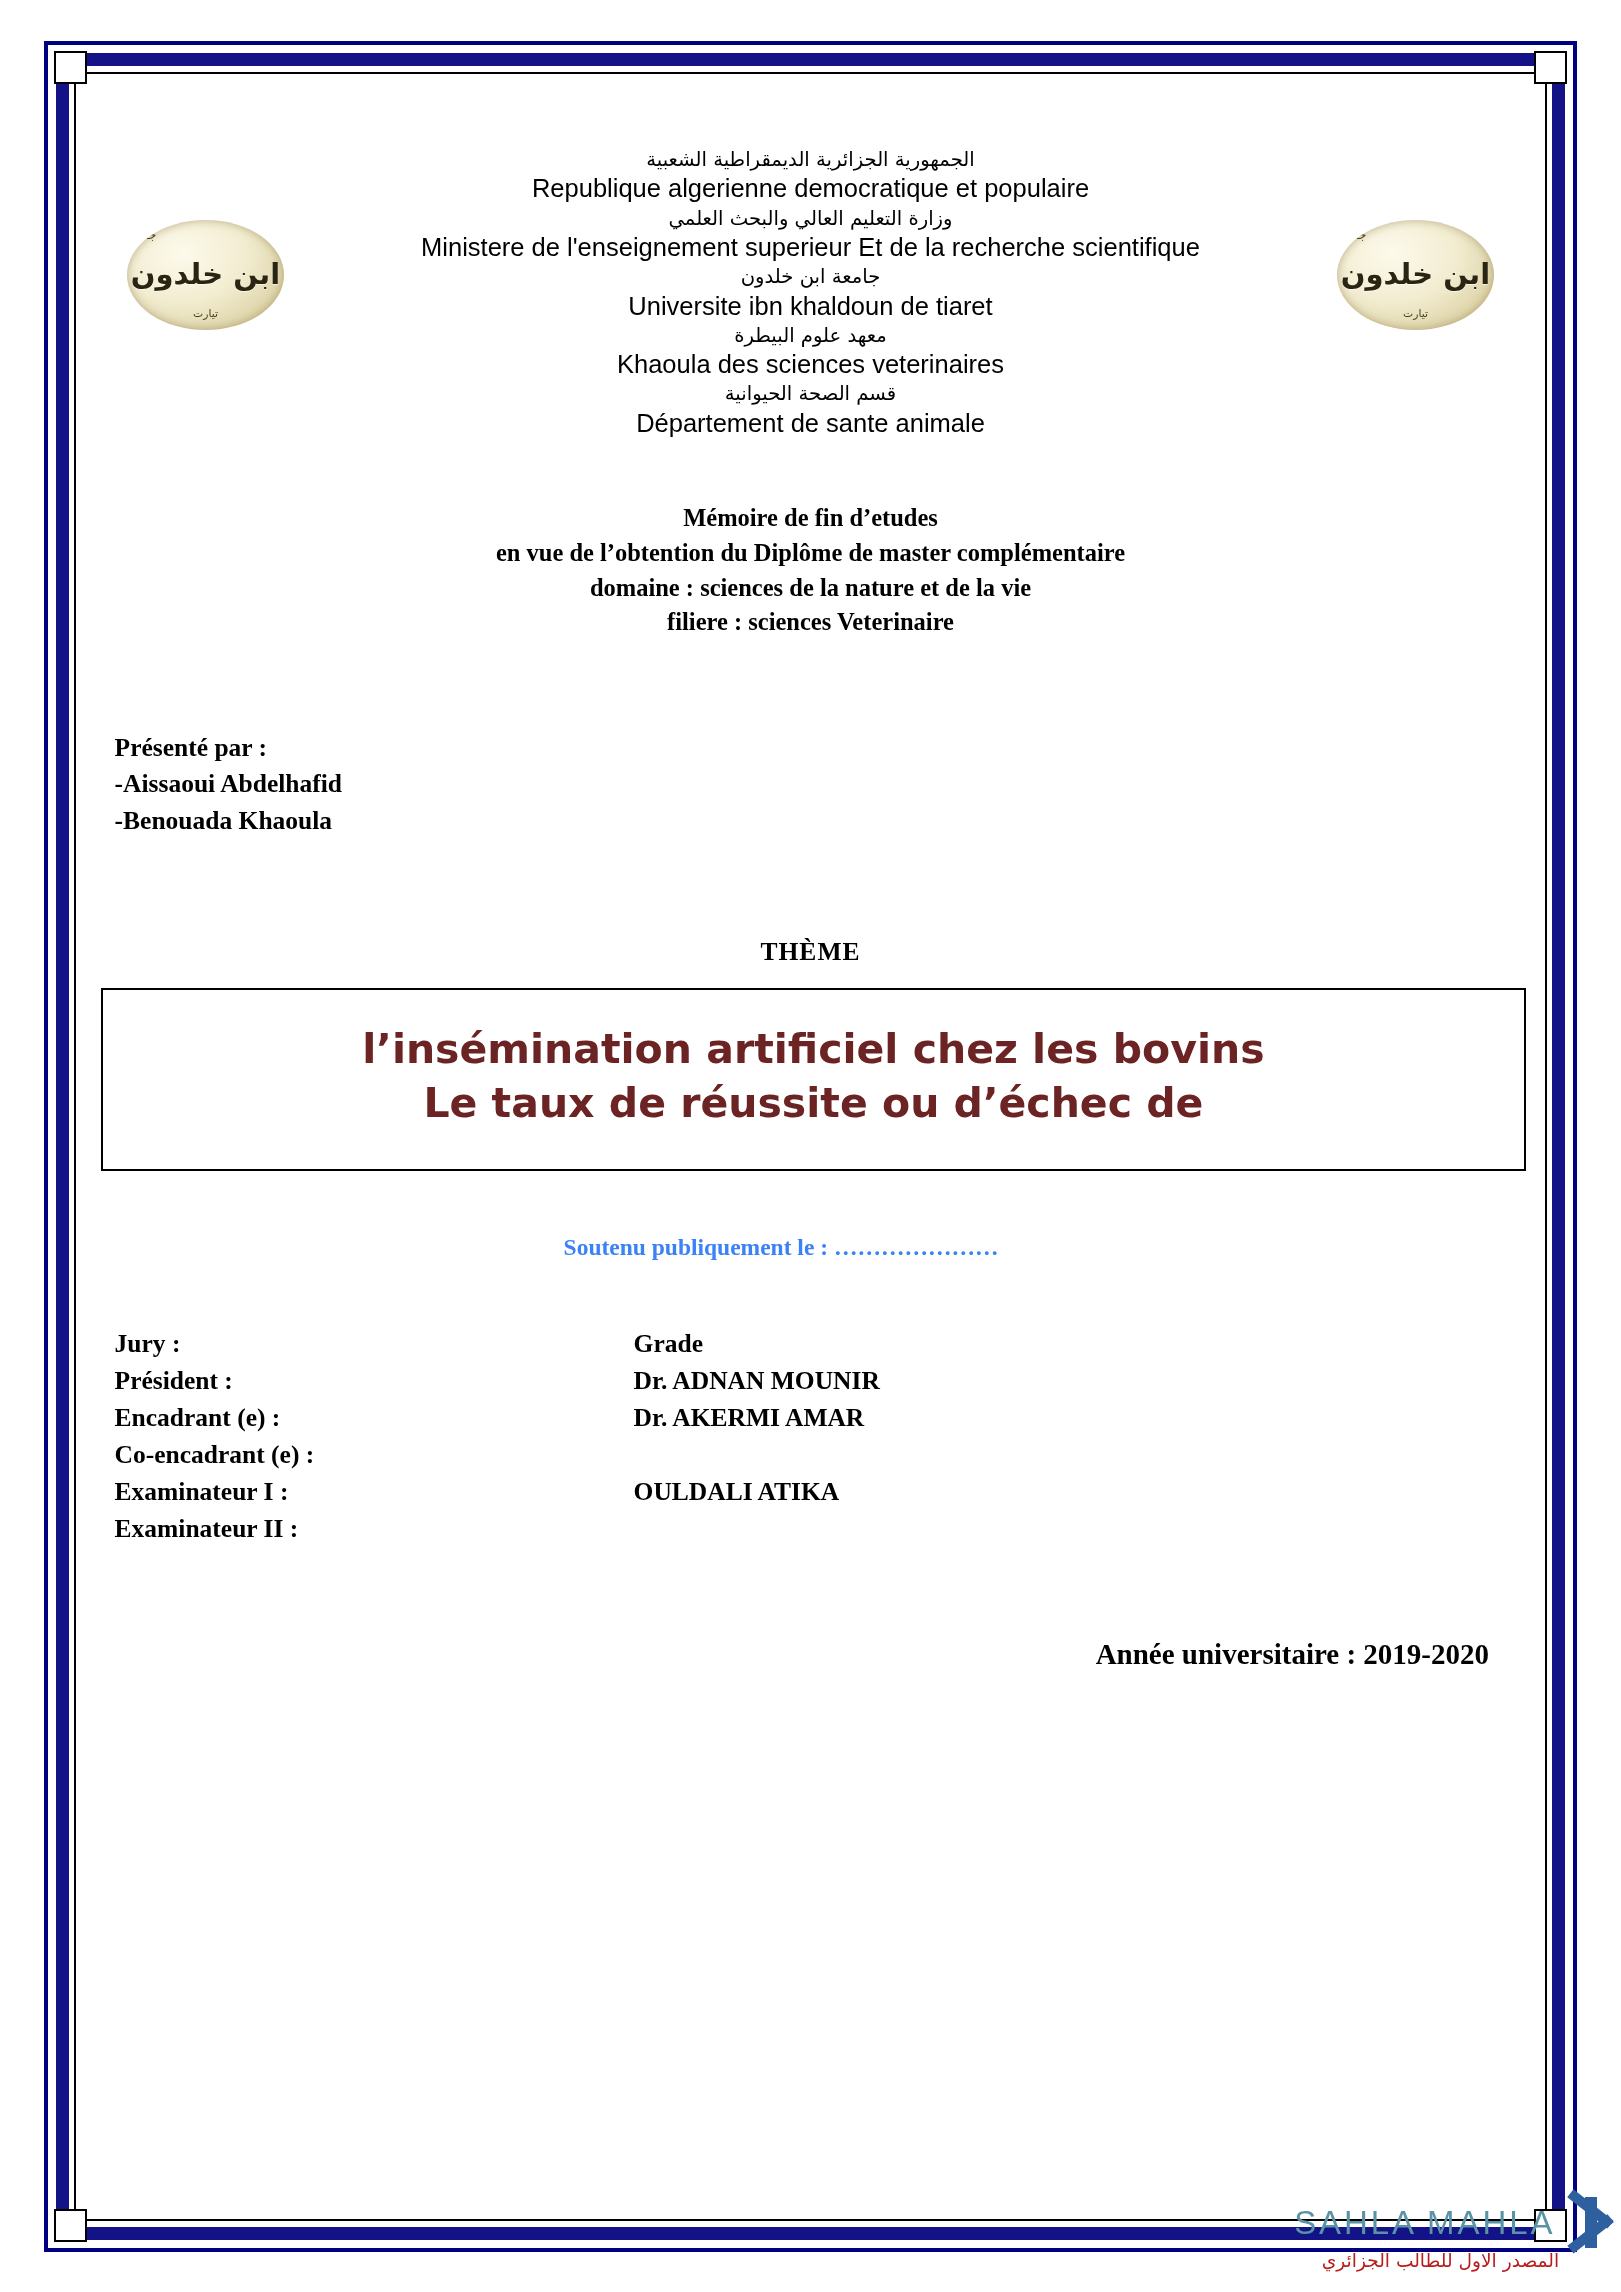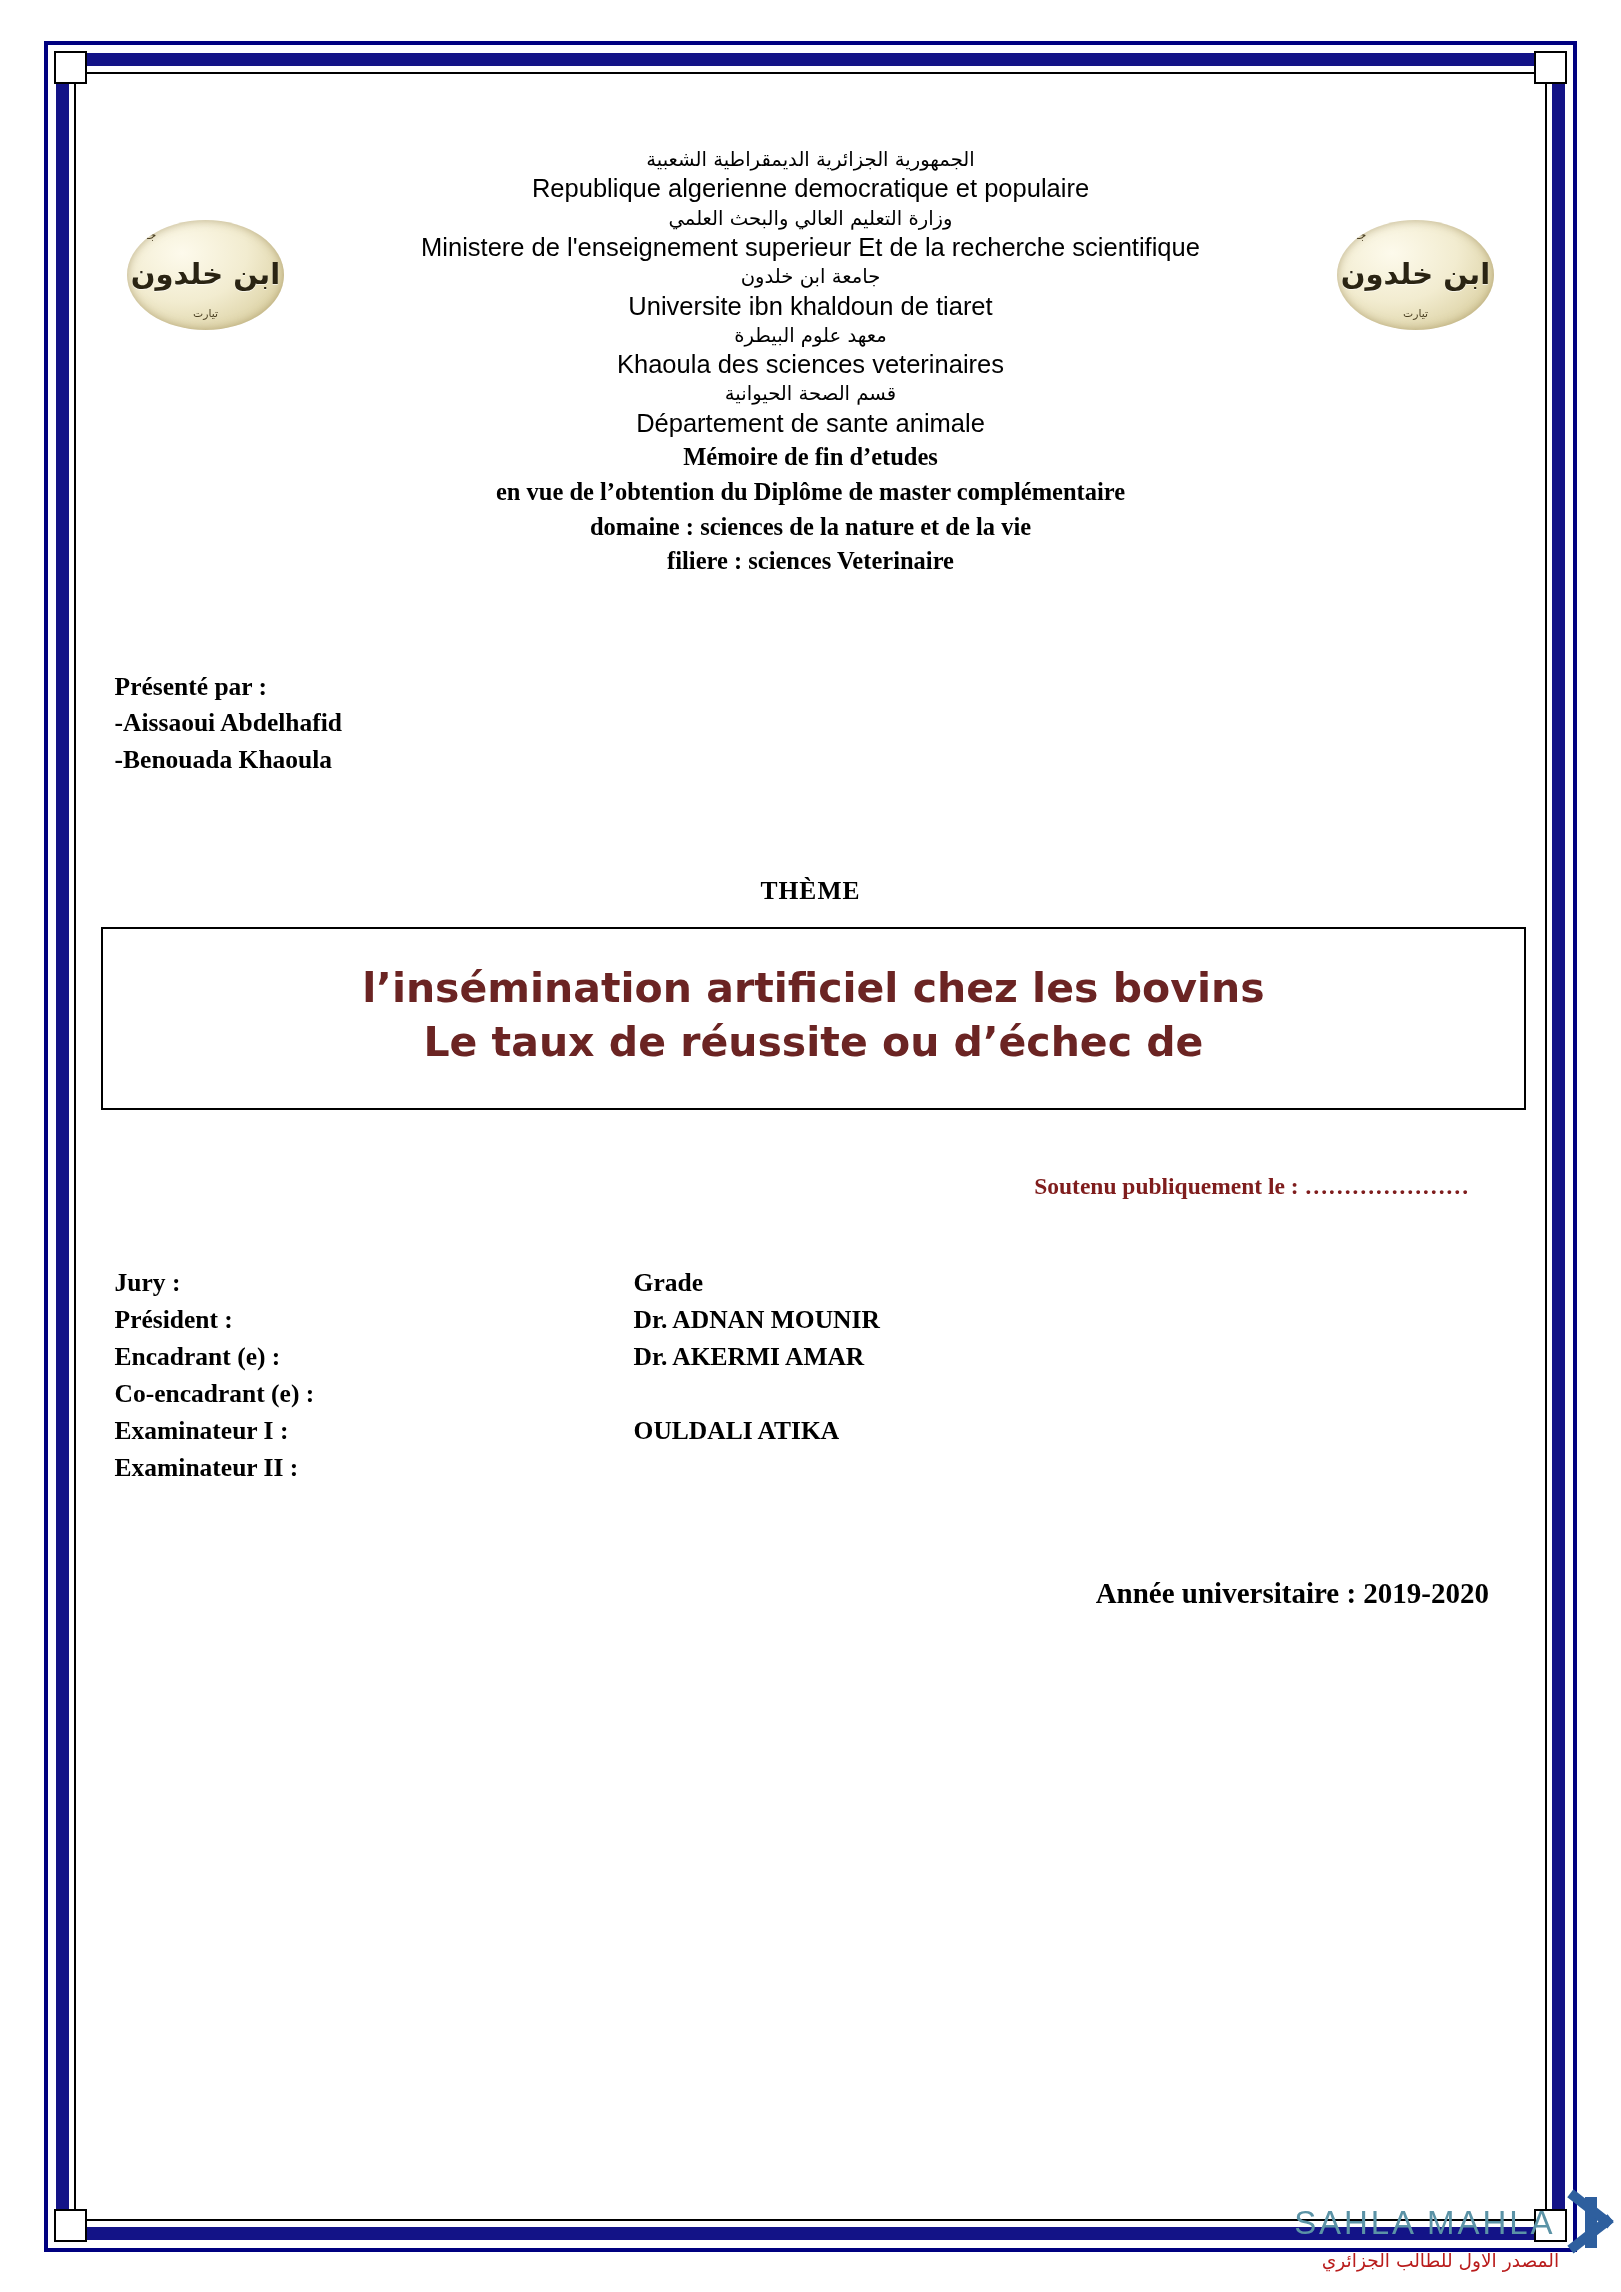--- a/index.html
+++ b/index.html
@@ -127,20 +127,21 @@
     text-align: left;
     font-family: "DejaVu Sans", sans-serif;
     font-size: 11.8px;
     color: #4a3f22;
     direction: rtl;
   }
 
   
   .diploma-block {
     text-align: center;
+    margin-top: 61px;
     font-family: "Liberation Serif", serif;
     font-weight: bold;
     font-size: 24.5px;
     line-height: 1.42;
     color: #000000;
   }
 
   
   .presented-block {
     margin-top: 90px;
@@ -172,27 +173,27 @@
     text-align: center;
     font-family: "DejaVu Sans", sans-serif;
     font-weight: bold;
     font-size: 41px;
     line-height: 1.30;
     color: #6b2423;
   }
 
   
   .soutenu {
-    text-align: right;
+    text-align: center;
     margin-top: 63px;
     padding-right: 59px;
     font-family: "Liberation Serif", serif;
     font-weight: bold;
     font-size: 23.5px;
-    color: #7f1d1d;
+    color: #3b82f6;
   }
 
   
   .jury {
     margin-top: 65px;
     margin-left: 21.6px;
     display: flex;
   }
   .jury-col-left {
     width: 519px;

